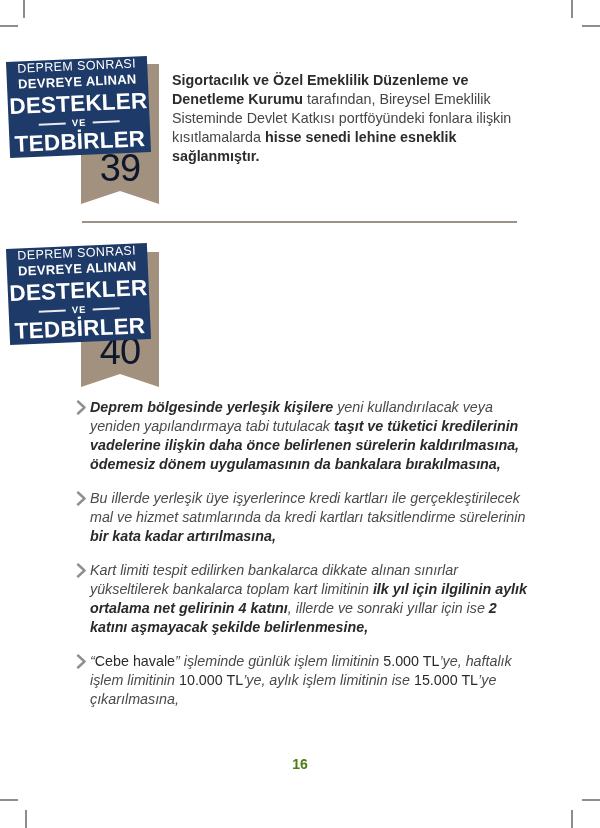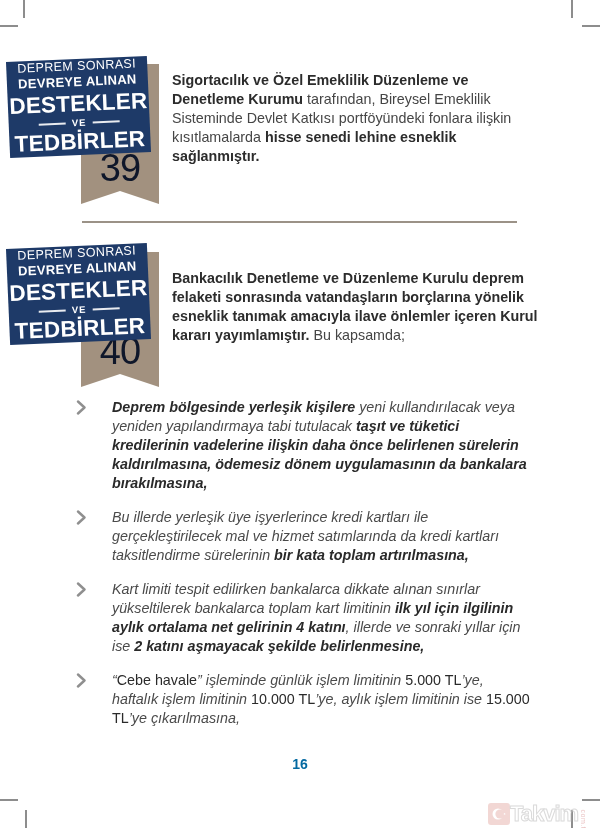--- a/index.html
+++ b/index.html
@@ -48,33 +48,33 @@
   .par .s-b{font-weight:700;color:#2c2c2c;}
   .par .s-r{font-weight:400;color:#454545;}
 
   .divider{position:absolute;left:82px;top:221px;width:435px;height:2px;background:#9b9287;}
 
   
   .bullets{
     position:absolute;left:76px;top:398px;width:456px;
     list-style:none;margin:0;padding:0;
   }
-  .bullet{display:flex;gap:24px;margin-bottom:15px;}
+  .bullet{display:flex;gap:2px;margin-bottom:15px;}
   .bullet .chev{flex:0 0 12px;padding-top:2px;}
   .bullet-text{
     font-size:14.3px;line-height:19px;font-style:italic;color:#4a4a4a;
   }
   .bullet-text .s-r{font-weight:400;}
   .bullet-text .s-b{font-weight:700;color:#2a2a2a;}
   .bullet-text .s-bu{font-weight:400;font-style:normal;color:#2a2a2a;margin-top:36px;}
 
   
   .pagenum{
     position:absolute;left:0;top:756px;width:100%;text-align:center;
-    font-size:14px;font-weight:700;color:#0369a1;
+    font-size:14px;font-weight:700;color:#4d7c0f;
   }
 
   
   .watermark{
     position:absolute;right:0;bottom:0;height:28px;width:112px;
     display:flex;align-items:center;opacity:.55;overflow:hidden;
   }
   .wm-flag{
     width:22px;height:22px;background:#e8b7b2;border-radius:3px;
     display:flex;align-items:center;justify-content:center;flex:0 0 22px;
@@ -127,56 +127,44 @@
     <div class="k1">DEPREM SONRASI</div>
     <div class="k2">DEVREYE ALINAN</div>
     <div class="t1">DESTEKLER</div>
     <div class="ve">
       <span class="bar"></span>
         <span>VE</span>
         <span class="bar"></span>
     </div>
     <div class="t2">TEDBİRLER</div>
   </div>
-  <p class="par" style="top:269px;margin:0;"><span class="s-b">Bankacılık Denetleme ve Düzenleme Kurulu deprem felaketi sonrasında vatandaşların borçlarına yönelik esneklik tanımak amacıyla ilave önlemler içeren Kurul kararı yayımlamıştır.</span><span class="s-r"> Bu kapsamda;</span></p>
 
   <ul class="bullets">
     <li class="bullet">
       <span class="chev"><svg width="11" height="15" viewBox="0 0 11 15">
             <polyline points="2,1.5 8.5,7.5 2,13.5" fill="none" stroke="#8f8f8f" stroke-width="2.4" stroke-linecap="round" stroke-linejoin="round"></polyline>
           </svg></span>
       <span class="bullet-text"><span class="s-b">Deprem bölgesinde yerleşik kişilere </span><span class="s-r">yeni kullandırılacak veya yeniden yapılandırmaya tabi tutulacak </span><span class="s-b">taşıt ve tüketici kredilerinin vadelerine ilişkin daha önce belirlenen sürelerin kaldırılmasına, ödemesiz dönem uygulamasının da bankalara bırakılmasına,</span></span>
     </li>
     <li class="bullet">
       <span class="chev"><svg width="11" height="15" viewBox="0 0 11 15">
             <polyline points="2,1.5 8.5,7.5 2,13.5" fill="none" stroke="#8f8f8f" stroke-width="2.4" stroke-linecap="round" stroke-linejoin="round"></polyline>
           </svg></span>
-      <span class="bullet-text"><span class="s-r">Bu illerde yerleşik üye işyerlerince kredi kartları ile gerçekleştirilecek mal ve hizmet satımlarında da kredi kartları taksitlendirme sürelerinin </span><span class="s-b">bir kata toplam artırılmasına,</span></span>
+      <span class="bullet-text"><span class="s-r">Bu illerde yerleşik üye işyerlerince kredi kartları ile gerçekleştirilecek mal ve hizmet satımlarında da kredi kartları taksitlendirme sürelerinin </span><span class="s-b">bir kata kadar artırılmasına,</span></span>
     </li>
     <li class="bullet">
       <span class="chev"><svg width="11" height="15" viewBox="0 0 11 15">
             <polyline points="2,1.5 8.5,7.5 2,13.5" fill="none" stroke="#8f8f8f" stroke-width="2.4" stroke-linecap="round" stroke-linejoin="round"></polyline>
           </svg></span>
       <span class="bullet-text"><span class="s-r">Kart limiti tespit edilirken bankalarca dikkate alınan sınırlar yükseltilerek bankalarca toplam kart limitinin </span><span class="s-b">ilk yıl için ilgilinin aylık ortalama net gelirinin 4 katını</span><span class="s-r">, illerde ve sonraki yıllar için ise </span><span class="s-b">2 katını aşmayacak şekilde belirlenmesine,</span></span>
     </li>
     <li class="bullet">
       <span class="chev"><svg width="11" height="15" viewBox="0 0 11 15">
             <polyline points="2,1.5 8.5,7.5 2,13.5" fill="none" stroke="#8f8f8f" stroke-width="2.4" stroke-linecap="round" stroke-linejoin="round"></polyline>
           </svg></span>
       <span class="bullet-text"><span class="s-r">“</span><span class="s-bu">Cebe havale</span><span class="s-r">” işleminde günlük işlem limitinin </span><span class="s-bu">5.000 TL</span><span class="s-r">’ye, haftalık işlem limitinin </span><span class="s-bu">10.000 TL</span><span class="s-r">’ye, aylık işlem limitinin ise </span><span class="s-bu">15.000 TL</span><span class="s-r">’ye çıkarılmasına,</span></span>
     </li>
   </ul>
 
   <div class="pagenum">16</div>
 
-  <div class="watermark">
-    <span class="wm-flag">
-      <svg width="16" height="16" viewBox="0 0 16 16">
-          <circle cx="7" cy="8" r="5.5" fill="#ffffff"></circle>
-          <circle cx="9" cy="8" r="4.6" fill="#e8b7b2"></circle>
-          <polygon points="12.2,8 14.6,8.8 13,6.8 13,9.2 14.6,7.2" fill="#ffffff"></polygon>
-        </svg>
-    </span>
-    <span class="wm-word">Takvim</span>
-    <span class="wm-suffix">com.tr</span>
-  </div>
 
 </div>
 
 </body></html>

